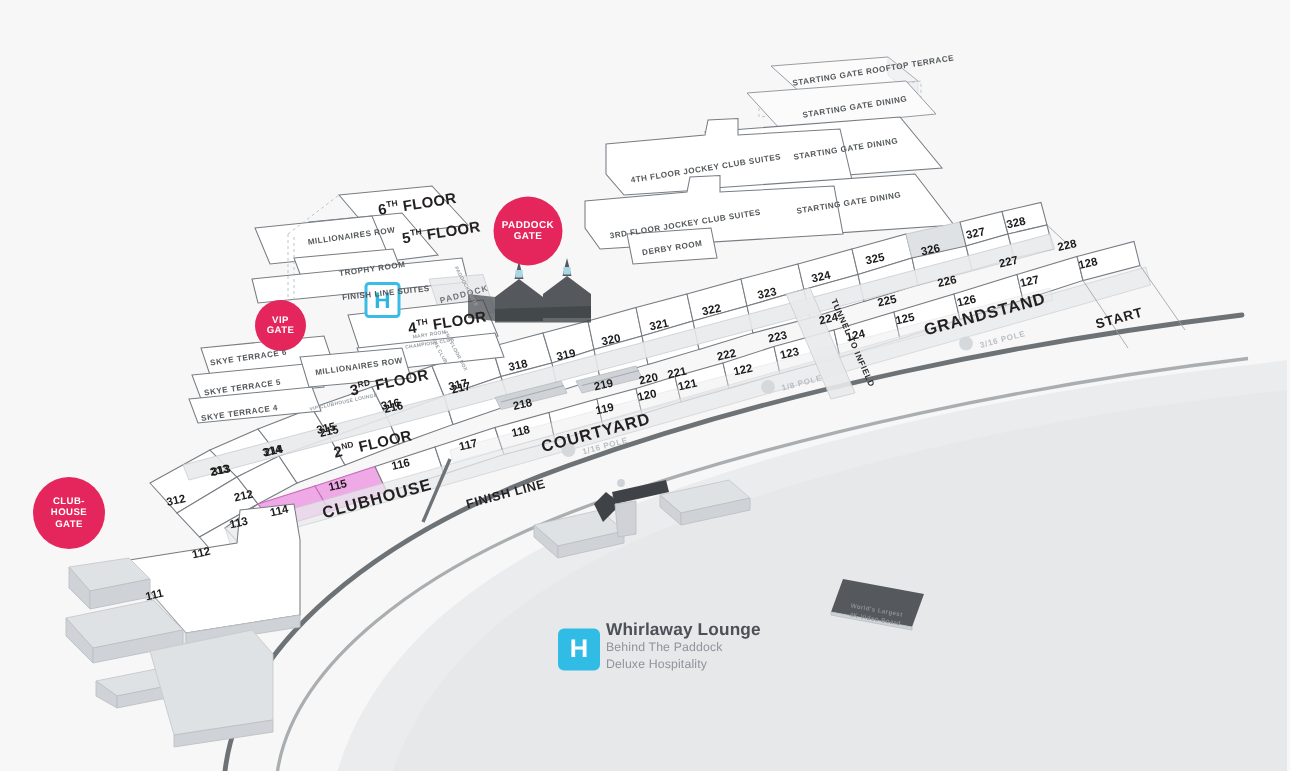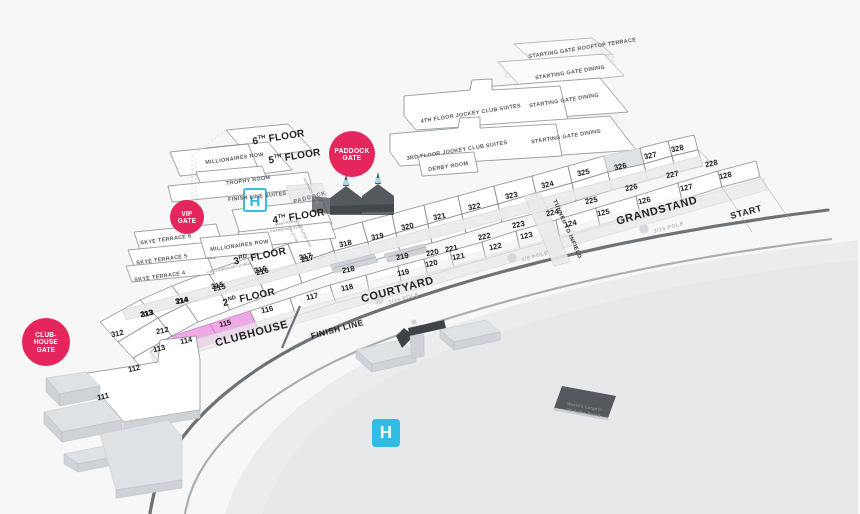--- a/index.html
+++ b/index.html
@@ -255,20 +255,25 @@
     <div>
       <span>CLUB-</span>
       <span>HOUSE</span>
       <span>GATE</span>
     </div>
   </div>
 
   <div class="hmark h-paddock">H</div>
   <div class="hmark h-legend">H</div>
 
+  <div id="legend">
+    <div class="lg-title">Whirlaway Lounge</div>
+    <div class="lg-sub">Behind The Paddock</div>
+    <div class="lg-sub">Deluxe Hospitality</div>
+  </div>
 
   <div class="lbl band" style="left:214px;top:327px;transform:rotate(-15deg);">CLUBHOUSE</div>
   <div class="lbl band" style="left:360px;top:283px;transform:rotate(-15deg);">COURTYARD</div>
   <div class="lbl band" style="left:615px;top:204px;transform:rotate(-15deg);">GRANDSTAND</div>
   <div class="lbl" style="left:310px;top:324px;transform:rotate(-15deg);font-size:8.4px;font-weight:700;letter-spacing:.5px;">FINISH LINE</div>
   <div class="lbl" style="left:730px;top:207px;transform:rotate(-15deg);font-size:9px;font-weight:700;letter-spacing:.6px;">START</div>
   <div class="lbl tunnel" style="left:536px;top:226px;transform:rotate(66deg);">TUNNEL TO INFIELD</div>
   <div class="lbl pad" style="left:293px;top:194px;transform:rotate(-15deg);">PADDOCK</div>
 
   <div class="lbl floor" style="left:252px;top:131px;transform:rotate(-9deg);">

